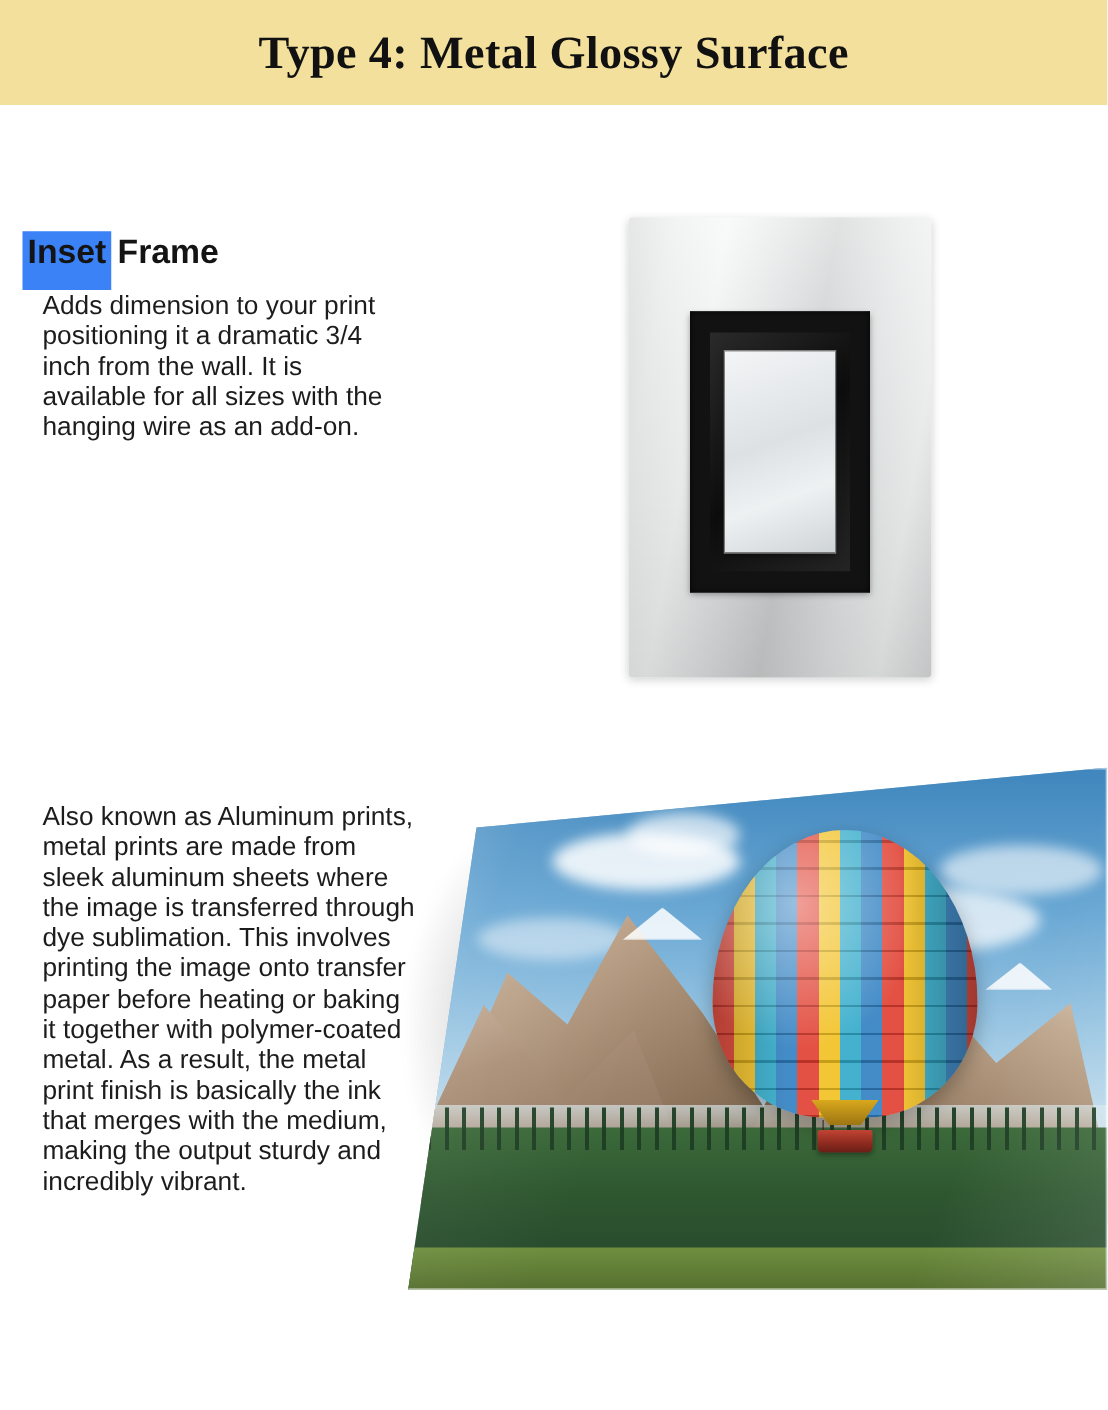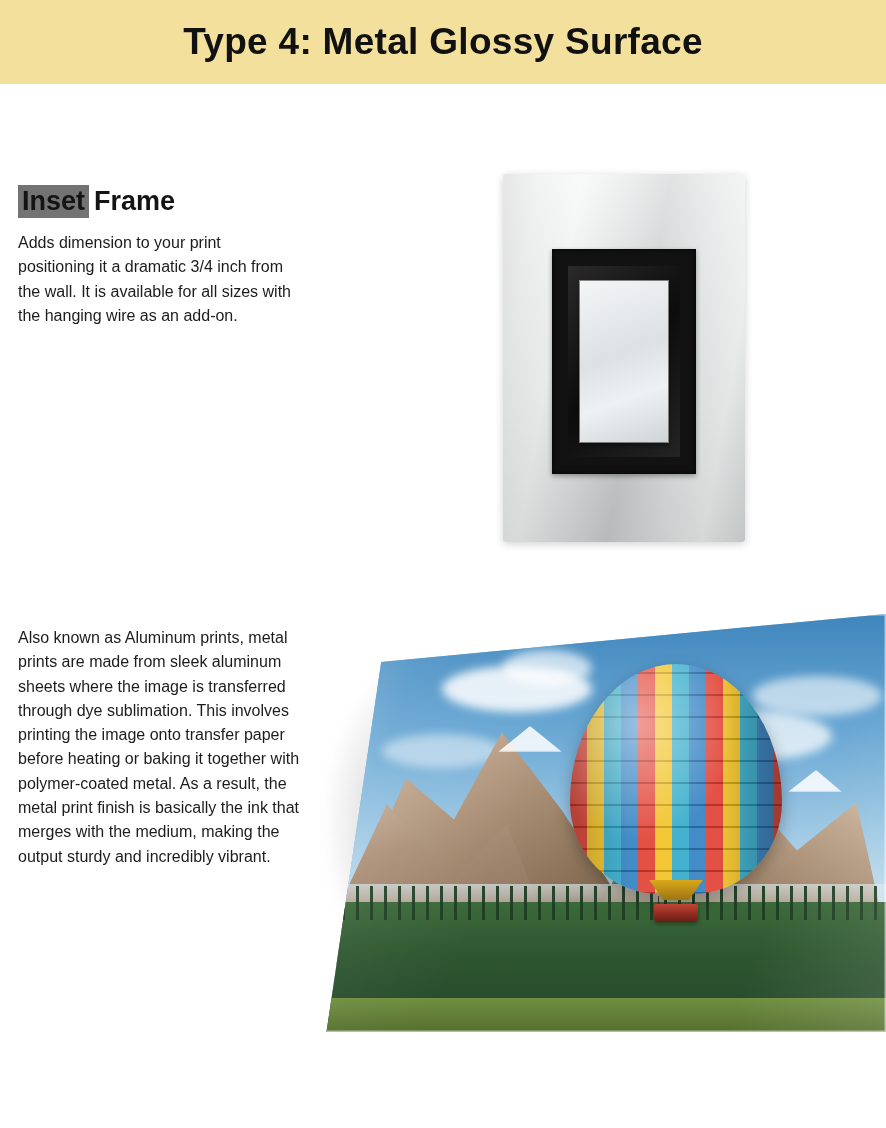--- a/index.html
+++ b/index.html
@@ -20,21 +20,21 @@
   .header-banner {
     width: 886px;
     height: 84px;
     background: #f2e09c;
     display: flex;
     align-items: center;
     justify-content: center;
     box-sizing: border-box;
   }
   .header-title {
-    font-family: Liberation Sans, sans-serif;
+    font-family: Liberation Serif, serif;
     font-weight: bold;
     font-size: 37px;
     letter-spacing: 0.3px;
     color: #111111;
     text-align: center;
     margin: 0;
   }
 
   
   .section {
@@ -43,32 +43,32 @@
   }
 
   .section-heading {
     font-size: 27px;
     color: #141414;
     margin: 0 0 14px 0;
     white-space: nowrap;
     font-family: "Liberation Sans", sans-serif;
   }
   .section-heading .hl {
-    background: #737373;
-    padding: 1px 4px 2px 4px;
+    background: #3b82f6;
+    padding: 1px 4px 16px 4px;
   }
   .section-heading .rest {
     padding-left: 5px;
   }
 
   .section-body {
-    font-size: 16px;
+    font-size: 21px;
     line-height: 24.3px;
     color: #1c1c1c;
-    margin: 0;
+    margin: 16px;
   }
 
   
   #section-inset-frame {
     left: 18px;
     top: 186px;
     width: 310px;
   }
   #section-inset-frame .section-body {
     width: 282px;

